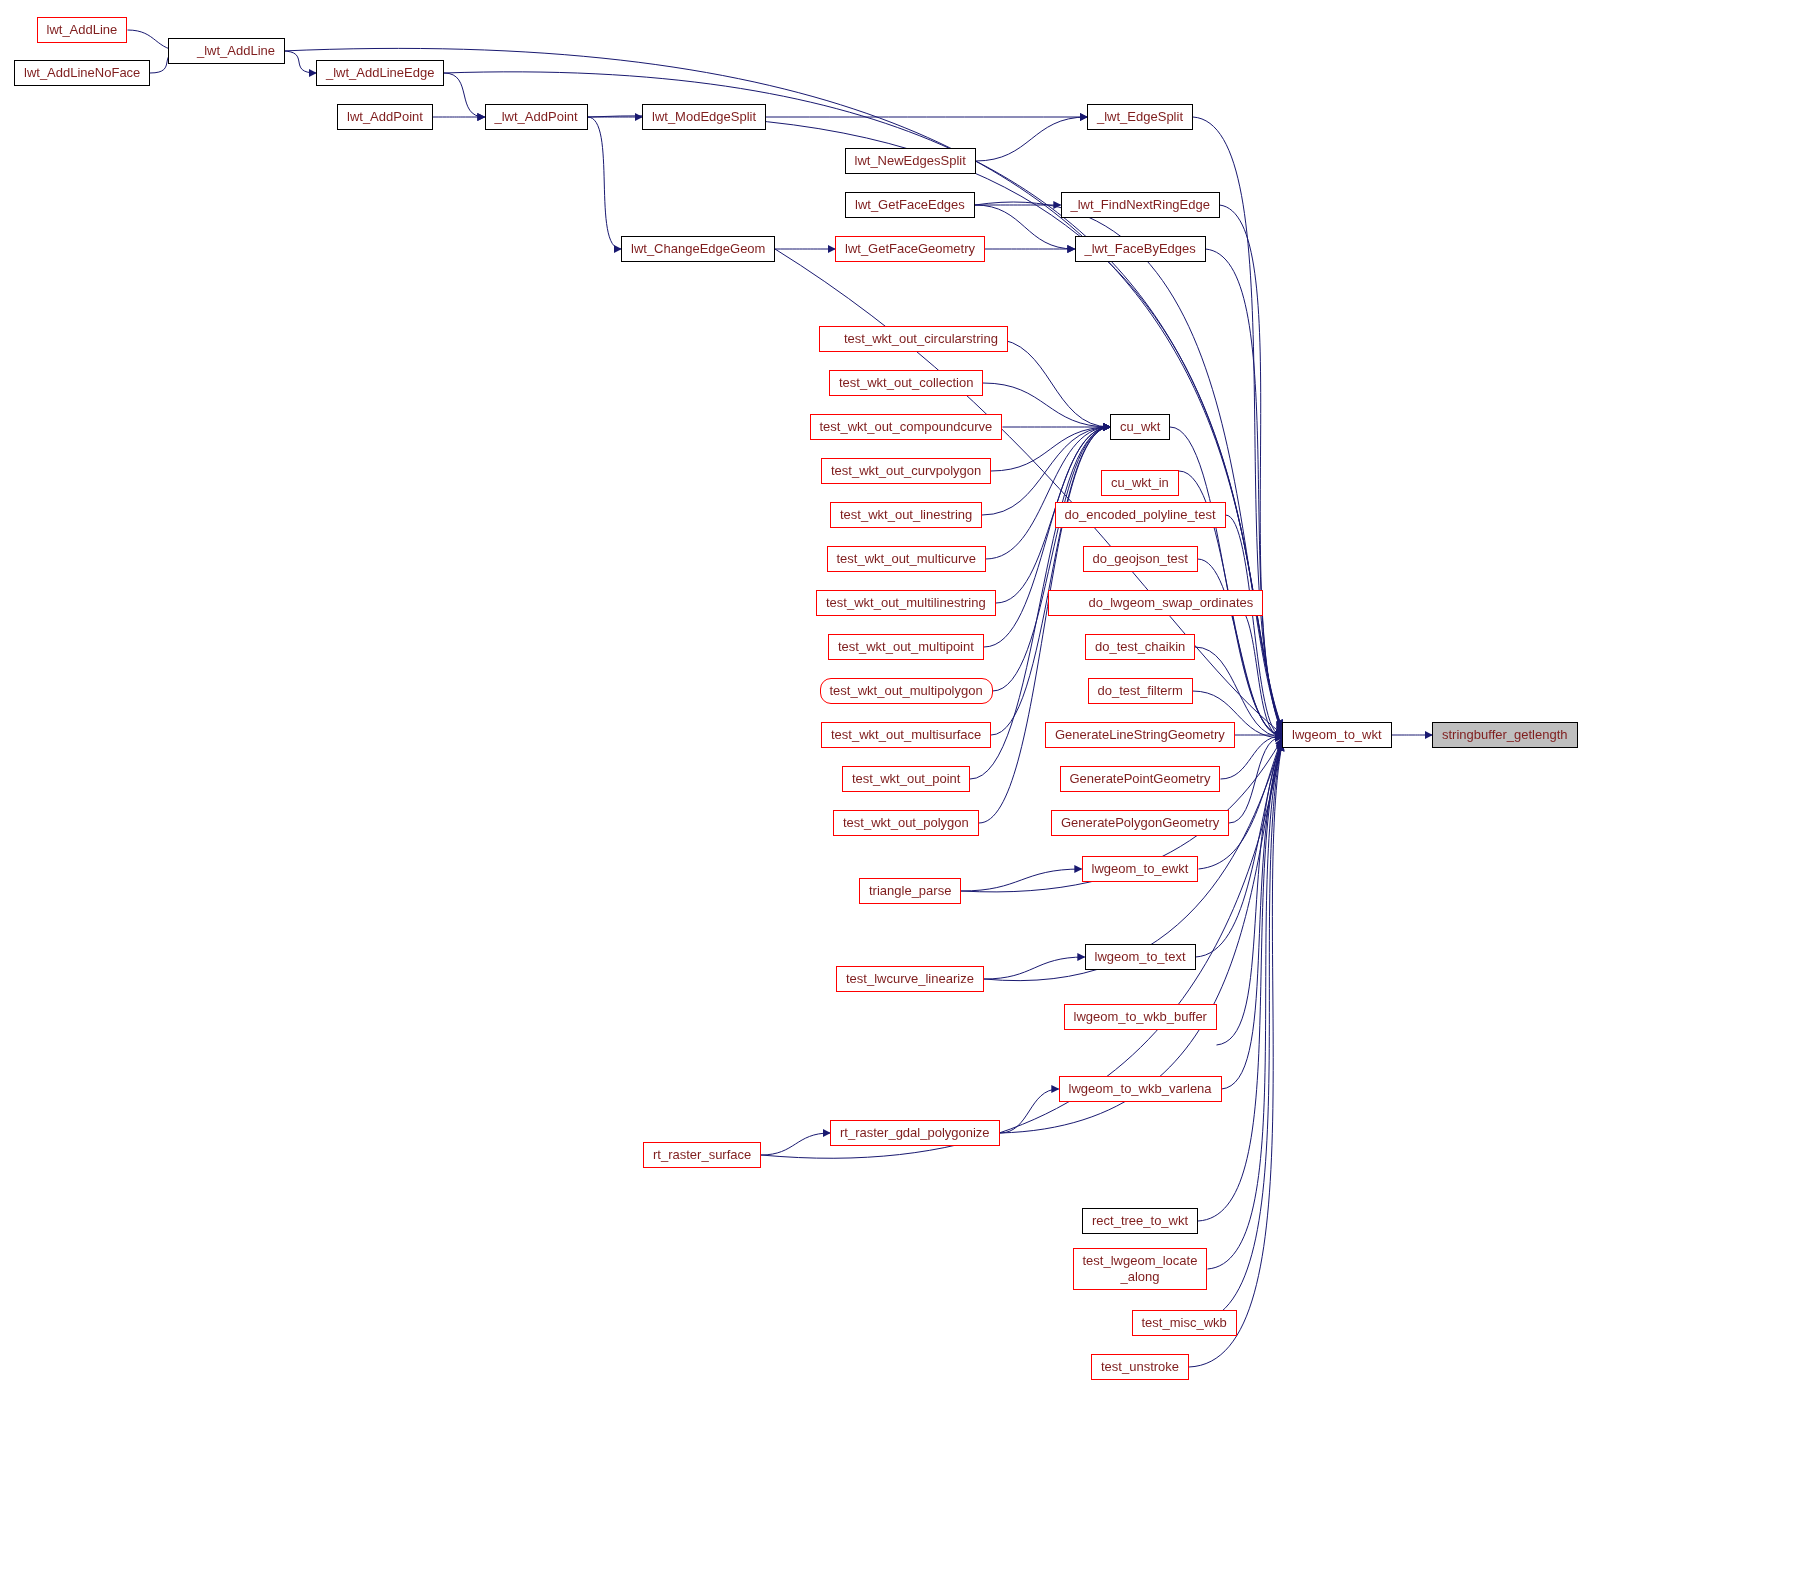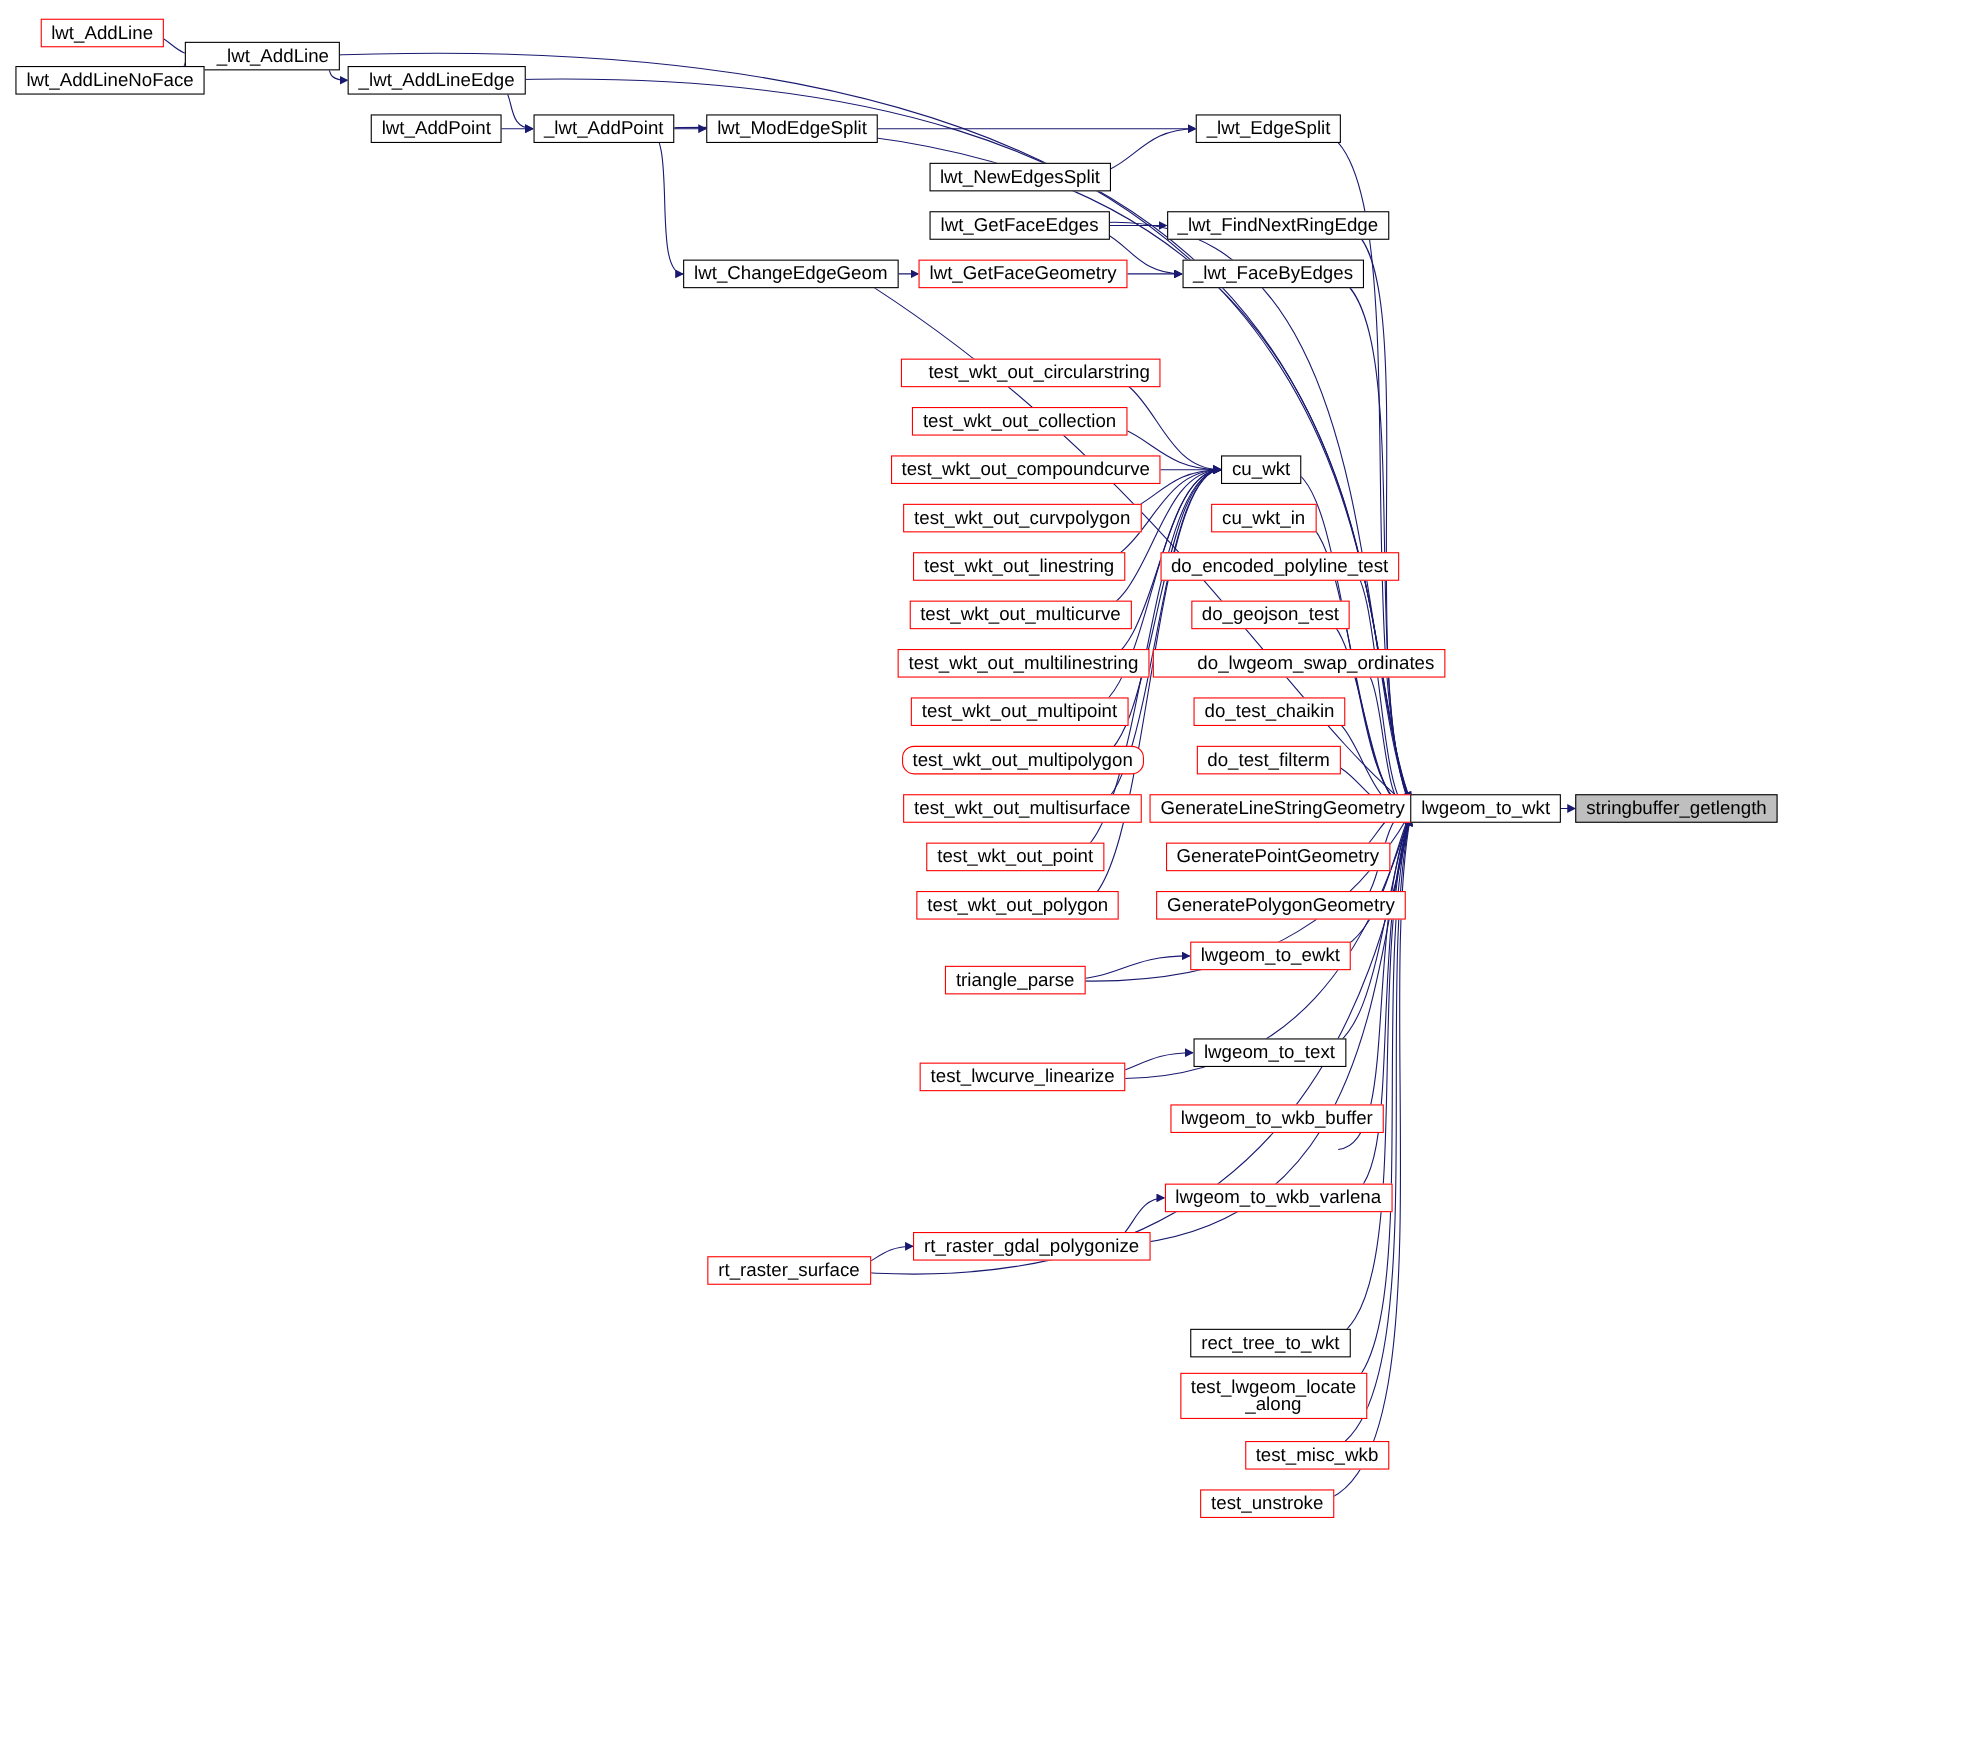--- a/index.html
+++ b/index.html
@@ -13,22 +13,22 @@
     overflow: hidden;
   }
   #edges { position: absolute; left: 0; top: 0; }
   .edge { fill: none; stroke: var(--edge-color, #191970); stroke-width: 1; }
   .arrowfill { fill: var(--edge-color, #191970); }
   .node {
     position: absolute;
     box-sizing: border-box;
     background: #ffffff;
     border: 1px solid var(--node-border, #000000);
-    color: #000000;
-    font-size: 17px;
+    color: #7f1d1d;
+    font-size: 13px;
     line-height: 16px;
     padding: 4px 9px;
     text-align: center;
     white-space: pre;
     cursor: pointer;
   }
   .node.red { border-color: var(--highlight-border, #ff0000); }
   .node.current { background: var(--current-fill, #bfbfbf); cursor: default; }
 </style>
 </head>
@@ -123,21 +123,21 @@
       <div class="node red" style="top: 458px; left: 821px;">test_wkt_out_curvpolygon</div>
       <div class="node red" style="top: 502px; left: 830px;">test_wkt_out_linestring</div>
       <div class="node red" style="top: 546px; left: 826.5px;">test_wkt_out_multicurve</div>
       <div class="node red" style="top: 590px; left: 816px;">test_wkt_out_multilinestring</div>
       <div class="node red" style="top: 634px; left: 828px;">test_wkt_out_multipoint</div>
       <div class="node red" style="top: 678px; left: 819.5px; border-radius: 11px;">test_wkt_out_multipolygon</div>
       <div class="node red" style="top: 722px; left: 821px;">test_wkt_out_multisurface</div>
       <div class="node red" style="top: 766px; left: 842px;">test_wkt_out_point</div>
       <div class="node red" style="top: 810px; left: 833px;">test_wkt_out_polygon</div>
       <div class="node plain" style="top: 414px; left: 1110px;">cu_wkt</div>
-      <div class="node red" style="top: 458px; left: 1101px;">cu_wkt_in</div>
+      <div class="node red" style="top: 470px; left: 1101px;">cu_wkt_in</div>
       <div class="node red" style="top: 502px; left: 1054.5px;">do_encoded_polyline_test</div>
       <div class="node red" style="top: 546px; left: 1082.5px;">do_geojson_test</div>
       <div class="node red" style="top: 590px; left: 1047.5px; padding-left: 40px;">do_lwgeom_swap_ordinates</div>
       <div class="node red" style="top: 634px; left: 1085px;">do_test_chaikin</div>
       <div class="node red" style="top: 678px; left: 1087.5px;">do_test_filterm</div>
       <div class="node red" style="top: 722px; left: 1045px;">GenerateLineStringGeometry</div>
       <div class="node red" style="top: 766px; left: 1059.5px;">GeneratePointGeometry</div>
       <div class="node red" style="top: 810px; left: 1051px;">GeneratePolygonGeometry</div>
       <div class="node red" style="top: 856px; left: 1081.5px;">lwgeom_to_ewkt</div>
       <div class="node red" style="top: 878px; left: 859px;">triangle_parse</div>

